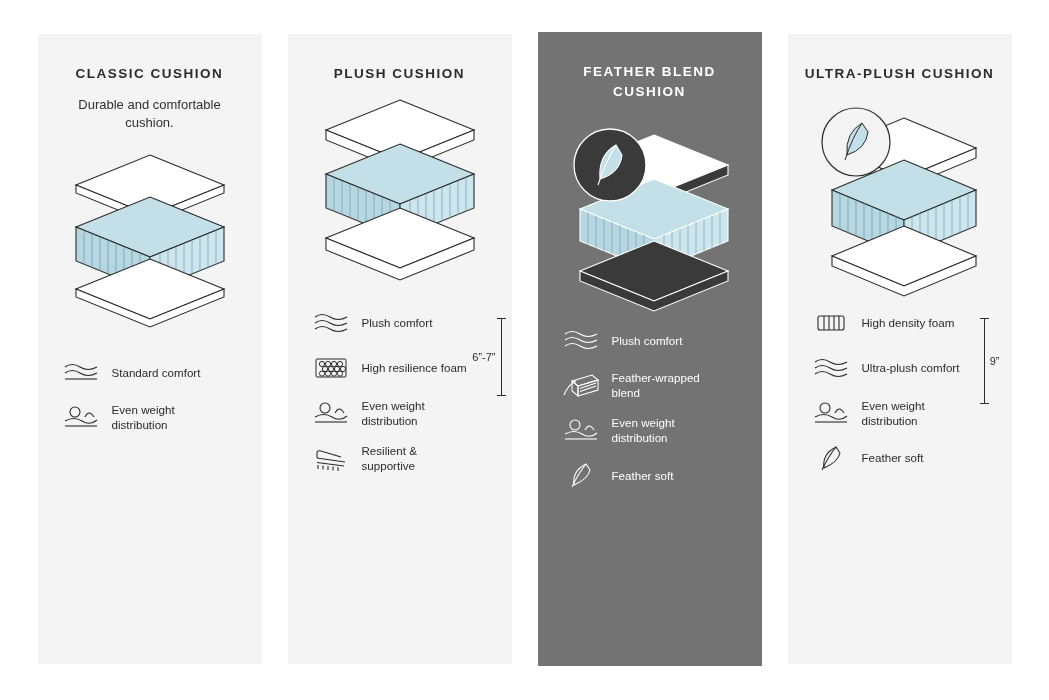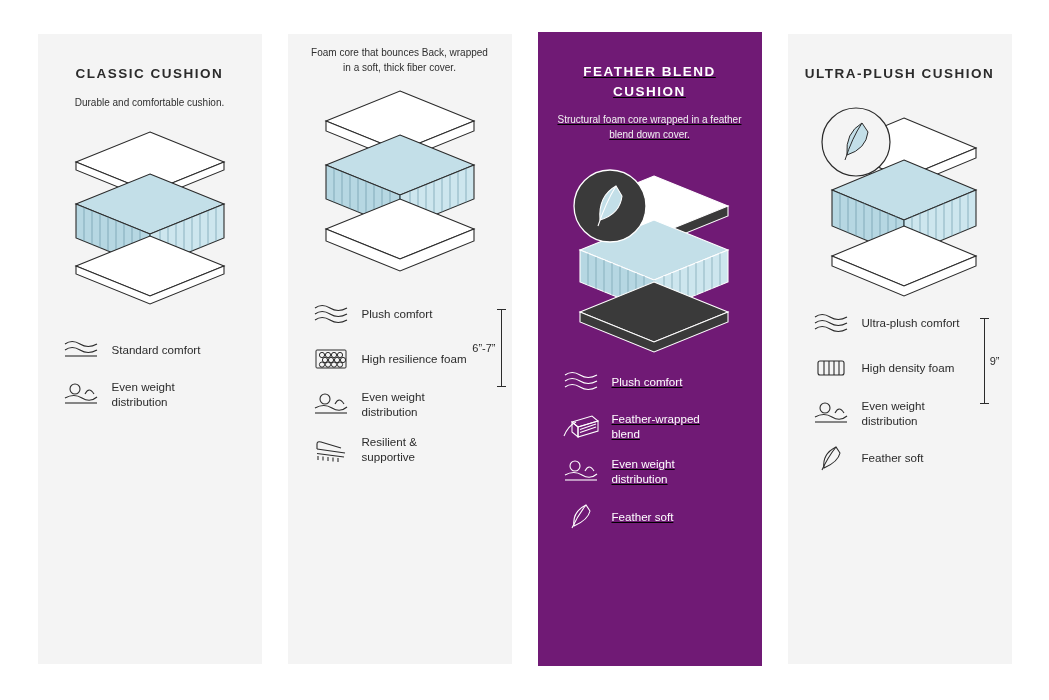--- a/index.html
+++ b/index.html
@@ -35,41 +35,40 @@
     width: 224px;
     height: 630px;
     background: #f4f4f4;
     position: relative;
     box-sizing: border-box;
     padding: 0 16px;
     display: flex;
     flex-direction: column;
   }
   .card.dark {
-    background: #701a75;
+    background: #737373;
     height: 634px;
     margin-top: -2px;
-    text-decoration: underline;
   }
   .card-title {
     margin-top: 30px;
     text-align: center;
     font-size: 13.5px;
     font-weight: bold;
     letter-spacing: 1.5px;
     color: #2b2b2b;
     line-height: 1.45;
     text-transform: uppercase;
   }
   .card.dark .card-title { color: #ffffff; }
 
   .card-desc {
     margin-top: 12px;
     text-align: center;
-    font-size: 10px;
+    font-size: 13px;
     color: #2f2f2f;
     line-height: 1.45;
     padding: 0 4px;
   }
   .card.dark .card-desc { color: #f2f2f2; }
 
   .art {
     position: relative;
     height: 212px;
     margin-top: 6px;
@@ -209,21 +208,21 @@
                 <path d="M2 22 L34 22"></path>
               </g>
             </svg>
           </span>
           <span class="f-label">Even weight distribution</span>
         </div>
       </div>
     </div>
 
     <div class="card">
-      <div class="card-desc">Foam core that bounces Back, wrapped in a soft, thick fiber cover.</div>
+      <div class="card-title">PLUSH CUSHION</div>
 
       <div class="art">
         <svg width="192" height="212" viewBox="0 0 192 212">
           <g fill="#ffffff" stroke="#2b2b2b" stroke-width="1.1">
             <polygon points="96,10 170,40 96,70 22,40"></polygon>
             <polygon points="22,40 22,50 96,80 170,50 170,40 96,70"></polygon>
           </g>
           <g stroke="#2b2b2b" stroke-width="1.1">
             <polygon points="96,54 170,84 96,114 22,84" fill="#c3dfe8"></polygon>
             <polygon points="22,84 22,118 96,148 96,114" fill="#b6d7e2"></polygon>
@@ -325,21 +324,20 @@
               </g>
             </svg>
           </span>
           <span class="f-label">Resilient &amp; supportive</span>
         </div>
       </div>
     </div>
 
     <div class="card dark">
       <div class="card-title">FEATHER BLEND CUSHION</div>
-      <div class="card-desc">Structural foam core wrapped in a feather blend down cover.</div>
 
       <div class="art">
         <svg width="192" height="212" viewBox="0 0 192 212">
           <g fill="#ffffff" stroke="#ffffff" stroke-width="1.1">
             <polygon points="100,28 174,58 100,88 26,58" fill="#ffffff"></polygon>
             <polygon points="26,58 26,68 100,98 174,68 174,58 100,88" fill="#3a3a3a" stroke="#ffffff"></polygon>
           </g>
           <g stroke="#ffffff" stroke-width="1.1">
             <polygon points="100,72 174,102 100,132 26,102" fill="#c3dfe8"></polygon>
             <polygon points="26,102 26,134 100,164 100,132" fill="#b6d7e2"></polygon>
@@ -478,46 +476,46 @@
 
         <div class="dim dim-4">
           <span class="bar"></span>
           <span class="dim-label">9”</span>
         </div>
       </div>
 
       <div class="features">
         <div class="feature">
           <span class="f-icon">
-            <svg width="36" height="22" viewBox="0 0 36 22">
-              <g fill="none" stroke="#2b2b2b" stroke-width="1.1">
-                <path d="M2 5 Q9 0 17 5 T34 5"></path>
-                <path d="M2 11 Q9 6 17 11 T34 11"></path>
-                <path d="M2 17 Q9 12 17 17 T34 17"></path>
-              </g>
-            </svg>
-          </span>
-          <span class="f-label">Ultra-plush comfort</span>
-        </div>
-        <div class="feature">
-          <span class="f-icon">
             <svg width="36" height="24" viewBox="0 0 36 24">
               <g fill="none" stroke="#2b2b2b" stroke-width="1.1">
                 <rect x="5" y="5" width="26" height="14" rx="2"></rect>
                 <line x1="11" y1="5" x2="11" y2="19"></line>
                 <line x1="16" y1="5" x2="16" y2="19"></line>
                 <line x1="21" y1="5" x2="21" y2="19"></line>
                 <line x1="26" y1="5" x2="26" y2="19"></line>
               </g>
             </svg>
           </span>
           <span class="f-label">High density foam</span>
         </div>
         <div class="feature">
           <span class="f-icon">
+            <svg width="36" height="22" viewBox="0 0 36 22">
+              <g fill="none" stroke="#2b2b2b" stroke-width="1.1">
+                <path d="M2 5 Q9 0 17 5 T34 5"></path>
+                <path d="M2 11 Q9 6 17 11 T34 11"></path>
+                <path d="M2 17 Q9 12 17 17 T34 17"></path>
+              </g>
+            </svg>
+          </span>
+          <span class="f-label">Ultra-plush comfort</span>
+        </div>
+        <div class="feature">
+          <span class="f-icon">
             <svg width="36" height="26" viewBox="0 0 36 26">
               <g fill="none" stroke="#2b2b2b" stroke-width="1.1">
                 <circle cx="12" cy="8" r="5"></circle>
                 <path d="M22 13 Q26 5 31 13"></path>
                 <path d="M2 17 Q11 12 19 17 T34 16"></path>
                 <path d="M2 22 L34 22"></path>
               </g>
             </svg>
           </span>
           <span class="f-label">Even weight distribution</span>

